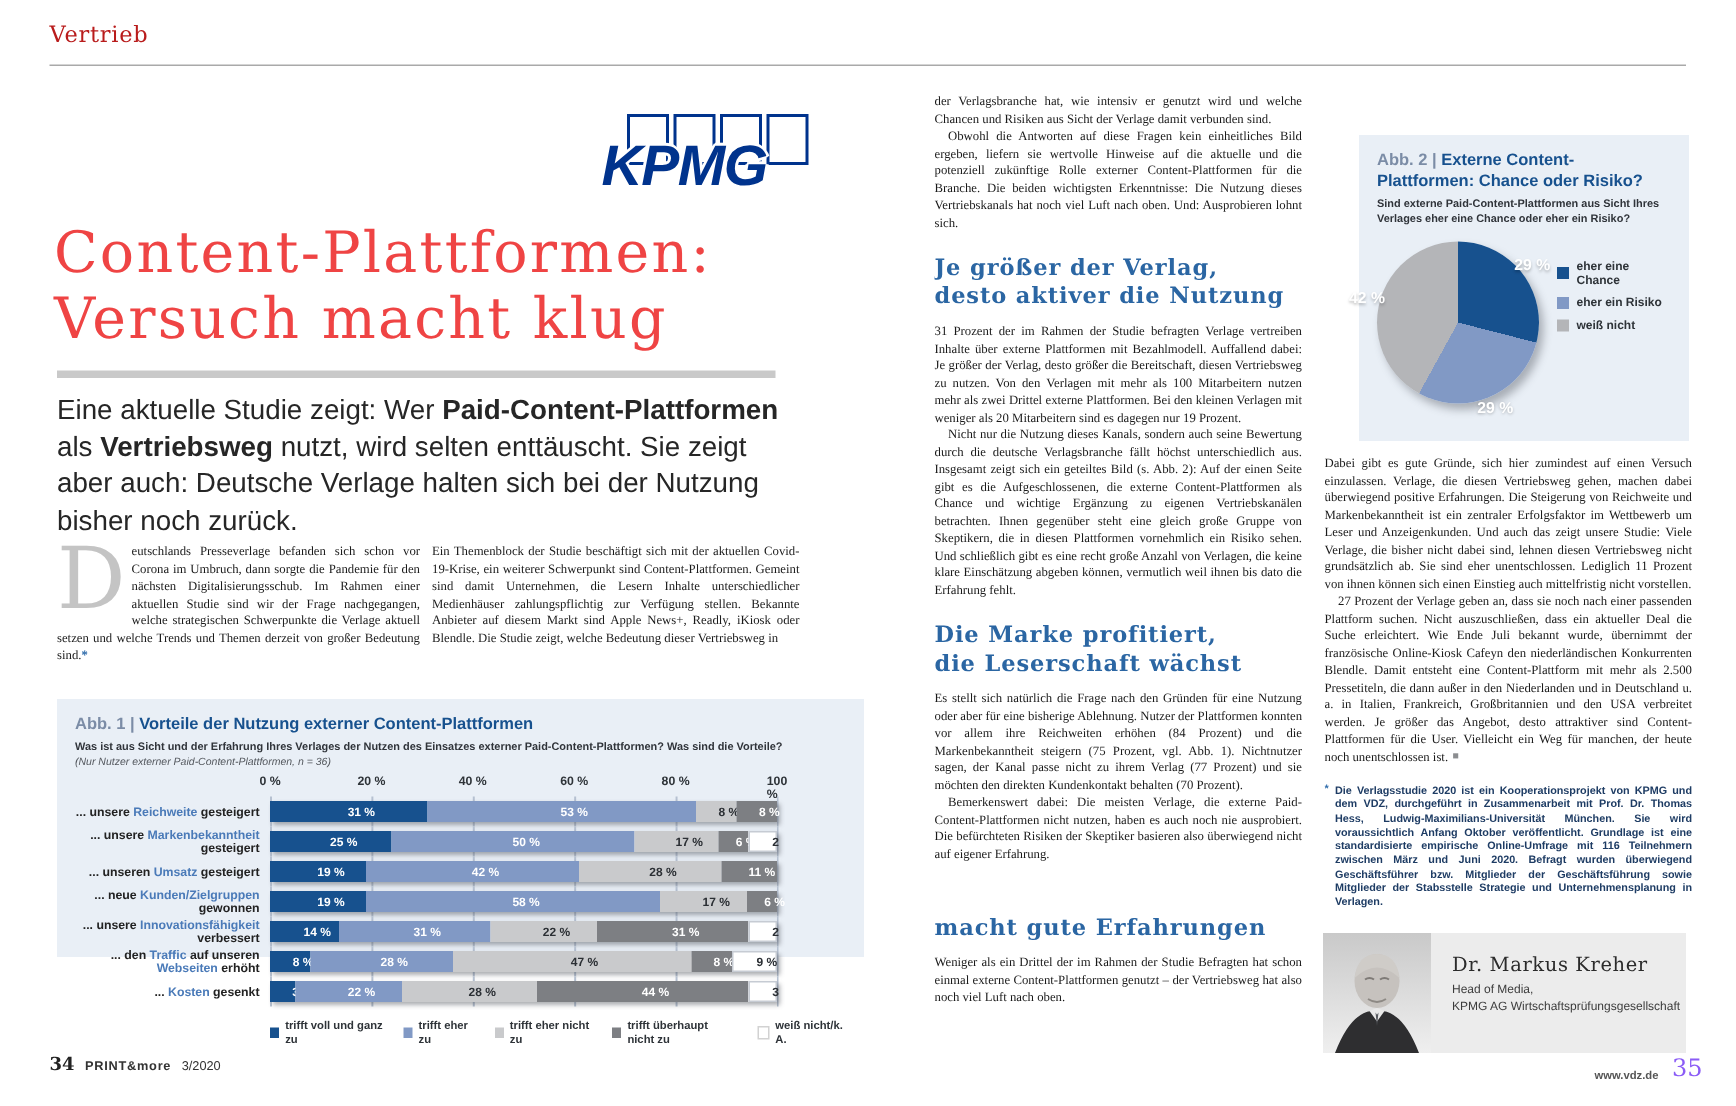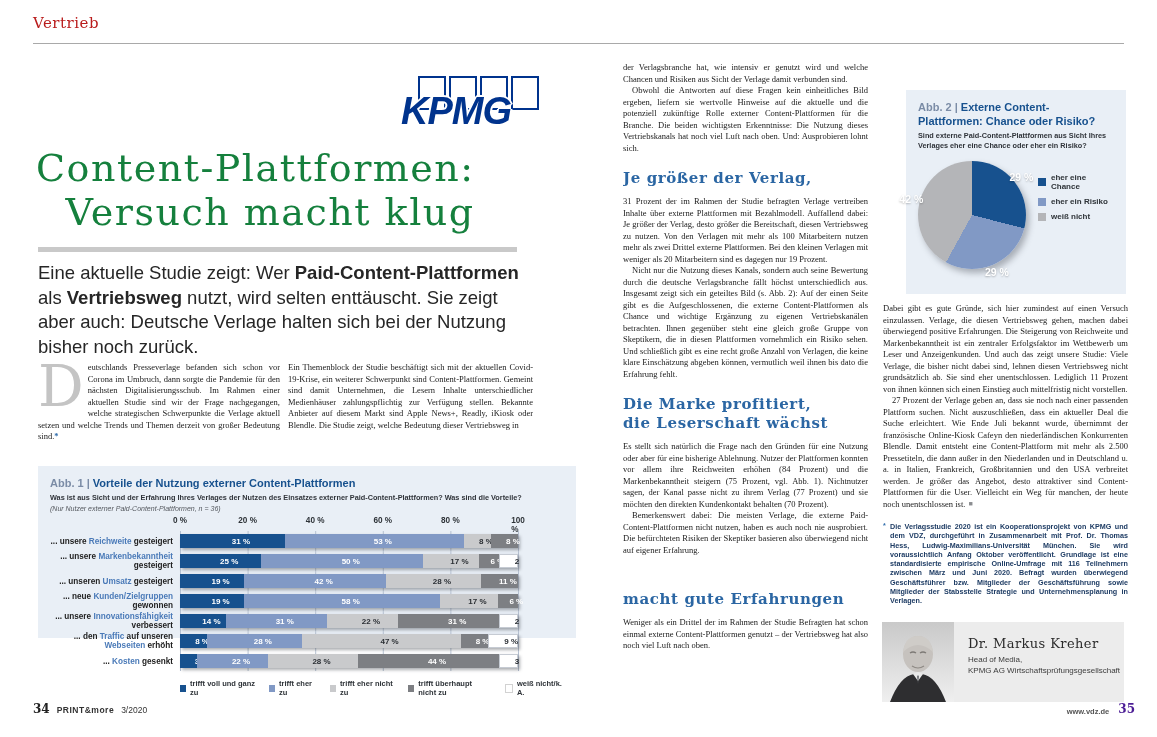--- a/index.html
+++ b/index.html
@@ -15,21 +15,21 @@
   
   .kpmg{position:absolute;left:401px;top:76px;width:132px;height:60px;}
   .kpmg .squares{position:absolute;left:17px;top:0;display:flex;gap:3px;}
   .kpmg .squares span{width:24px;height:30px;border:2px solid #00338d;background:#fff;display:block;}
   .kpmg .word{position:absolute;left:0;top:14px;font-family:"Liberation Sans",sans-serif;
     font-style:italic;font-weight:bold;font-size:38px;letter-spacing:-1px;color:#00338d;
     text-shadow:2px 0 0 #fff,-2px 0 0 #fff,0 2px 0 #fff,0 -2px 0 #fff,1px 1px 0 #fff,-1px -1px 0 #fff;}
 
   
   .title{position:absolute;left:36px;top:146px;font-family:"DejaVu Serif",serif;
-    font-size:38px;line-height:44px;color:#15803d;letter-spacing:1.5px;text-align:right;}
+    font-size:38px;line-height:44px;color:#ef4444;letter-spacing:1.5px;}
   .title-rule{position:absolute;left:38px;top:247px;width:479px;height:5px;background:#c9c9c9;}
   .standfirst{position:absolute;left:38px;top:261px;width:488px;
     font-size:18.5px;line-height:24.5px;color:#262626;}
   .standfirst b{font-weight:bold;}
 
   
   .bodytext{font-family:"Liberation Serif",serif;font-size:8.5px;line-height:11.5px;
     text-align:justify;color:#1a1a1a;}
   .col1{position:absolute;left:38px;top:362px;width:242px;}
   .col2{position:absolute;left:288px;top:362px;width:245px;}
@@ -97,21 +97,21 @@
   .author-name{font-family:"DejaVu Serif",serif;font-size:13px;color:#2b2b2b;letter-spacing:.4px;}
   .author-role{font-size:8px;line-height:10.5px;color:#3c3c3c;margin-top:4px;}
 
   
   .footer-left{position:absolute;left:33px;top:702px;display:flex;align-items:baseline;gap:7px;}
   .footer-left .pg{font-size:12px;font-weight:bold;font-family:"DejaVu Serif",serif;color:#222;}
   .footer-left .mag{font-size:8.5px;font-weight:bold;letter-spacing:.5px;color:#333;}
   .footer-left .iss{font-size:8.5px;color:#333;}
   .footer-right{position:absolute;right:22px;top:702px;display:flex;align-items:flex-end;gap:9px;}
   .footer-right .site{font-size:7.5px;font-weight:bold;color:#555;}
-  .footer-right .pg{font-size:12px;font-weight:bold;font-family:"DejaVu Serif",serif;color:#4c1d95;}
+  .footer-right .pg{font-size:16px;font-weight:normal;font-family:"DejaVu Serif",serif;color:#8b5cf6;}
 </style>
 </head>
 <body>
 
 <div class="masthead">Vertrieb</div>
 <div class="masthead-rule"></div>
 
 <div class="kpmg">
   <div class="squares">
     <span></span>
@@ -253,21 +253,21 @@
           <span class="sw" style="background: rgb(255, 255, 255); border: 1px solid rgb(210, 210, 210);"></span>
           <span>weiß nicht/k. A.</span>
         </div>
       </div>
   </div>
 </div>
 
 <div class="midcol bodytext">
   <p>der Verlagsbranche hat, wie intensiv er genutzt wird und welche Chancen und Risiken aus Sicht der Verlage damit verbunden sind.</p>
   <p class="indent">Obwohl die Antworten auf diese Fragen kein einheitliches Bild ergeben, liefern sie wertvolle Hinweise auf die aktuelle und die potenziell zukünftige Rolle externer Content-Plattformen für die Branche. Die beiden wichtigsten Erkenntnisse: Die Nutzung dieses Vertriebskanals hat noch viel Luft nach oben. Und: Ausprobieren lohnt sich.</p>
-  <div class="subhead"><span>Je größer der Verlag,</span><br></div>
+  <div class="subhead"><span>Je größer der Verlag,</span><br><span>desto aktiver die Nutzung</span></div>
   <p>31 Prozent der im Rahmen der Studie befragten Verlage vertreiben Inhalte über externe Plattformen mit Bezahlmodell. Auffallend dabei: Je größer der Verlag, desto größer die Bereitschaft, diesen Vertriebsweg zu nutzen. Von den Verlagen mit mehr als 100 Mitarbeitern nutzen mehr als zwei Drittel externe Plattformen. Bei den kleinen Verlagen mit weniger als 20 Mitarbeitern sind es dagegen nur 19 Prozent.</p>
   <p class="indent">Nicht nur die Nutzung dieses Kanals, sondern auch seine Bewertung durch die deutsche Verlagsbranche fällt höchst unterschiedlich aus. Insgesamt zeigt sich ein geteiltes Bild (s. Abb. 2): Auf der einen Seite gibt es die Aufgeschlossenen, die externe Content-Plattformen als Chance und wichtige Ergänzung zu eigenen Vertriebskanälen betrachten. Ihnen gegenüber steht eine gleich große Gruppe von Skeptikern, die in diesen Plattformen vornehmlich ein Risiko sehen. Und schließlich gibt es eine recht große Anzahl von Verlagen, die keine klare Einschätzung abgeben können, vermutlich weil ihnen bis dato die Erfahrung fehlt.</p>
   <div class="subhead"><span>Die Marke profitiert,</span><br><span>die Leserschaft wächst</span></div>
   <p>Es stellt sich natürlich die Frage nach den Gründen für eine Nutzung oder aber für eine bisherige Ablehnung. Nutzer der Plattformen konnten vor allem ihre Reichweiten erhöhen (84 Prozent) und die Markenbekanntheit steigern (75 Prozent, vgl. Abb. 1). Nichtnutzer sagen, der Kanal passe nicht zu ihrem Verlag (77 Prozent) und sie möchten den direkten Kundenkontakt behalten (70 Prozent).</p>
   <p class="indent">Bemerkenswert dabei: Die meisten Verlage, die externe Paid-Content-Plattformen nicht nutzen, haben es auch noch nie ausprobiert. Die befürchteten Risiken der Skeptiker basieren also überwiegend nicht auf eigener Erfahrung.</p>
   <div class="subhead"><br><span>macht gute Erfahrungen</span></div>
   <p>Weniger als ein Drittel der im Rahmen der Studie Befragten hat schon einmal externe Content-Plattformen genutzt – der Vertriebsweg hat also noch viel Luft nach oben.</p>
 </div>
 
 <div class="panel panel-abb2">

